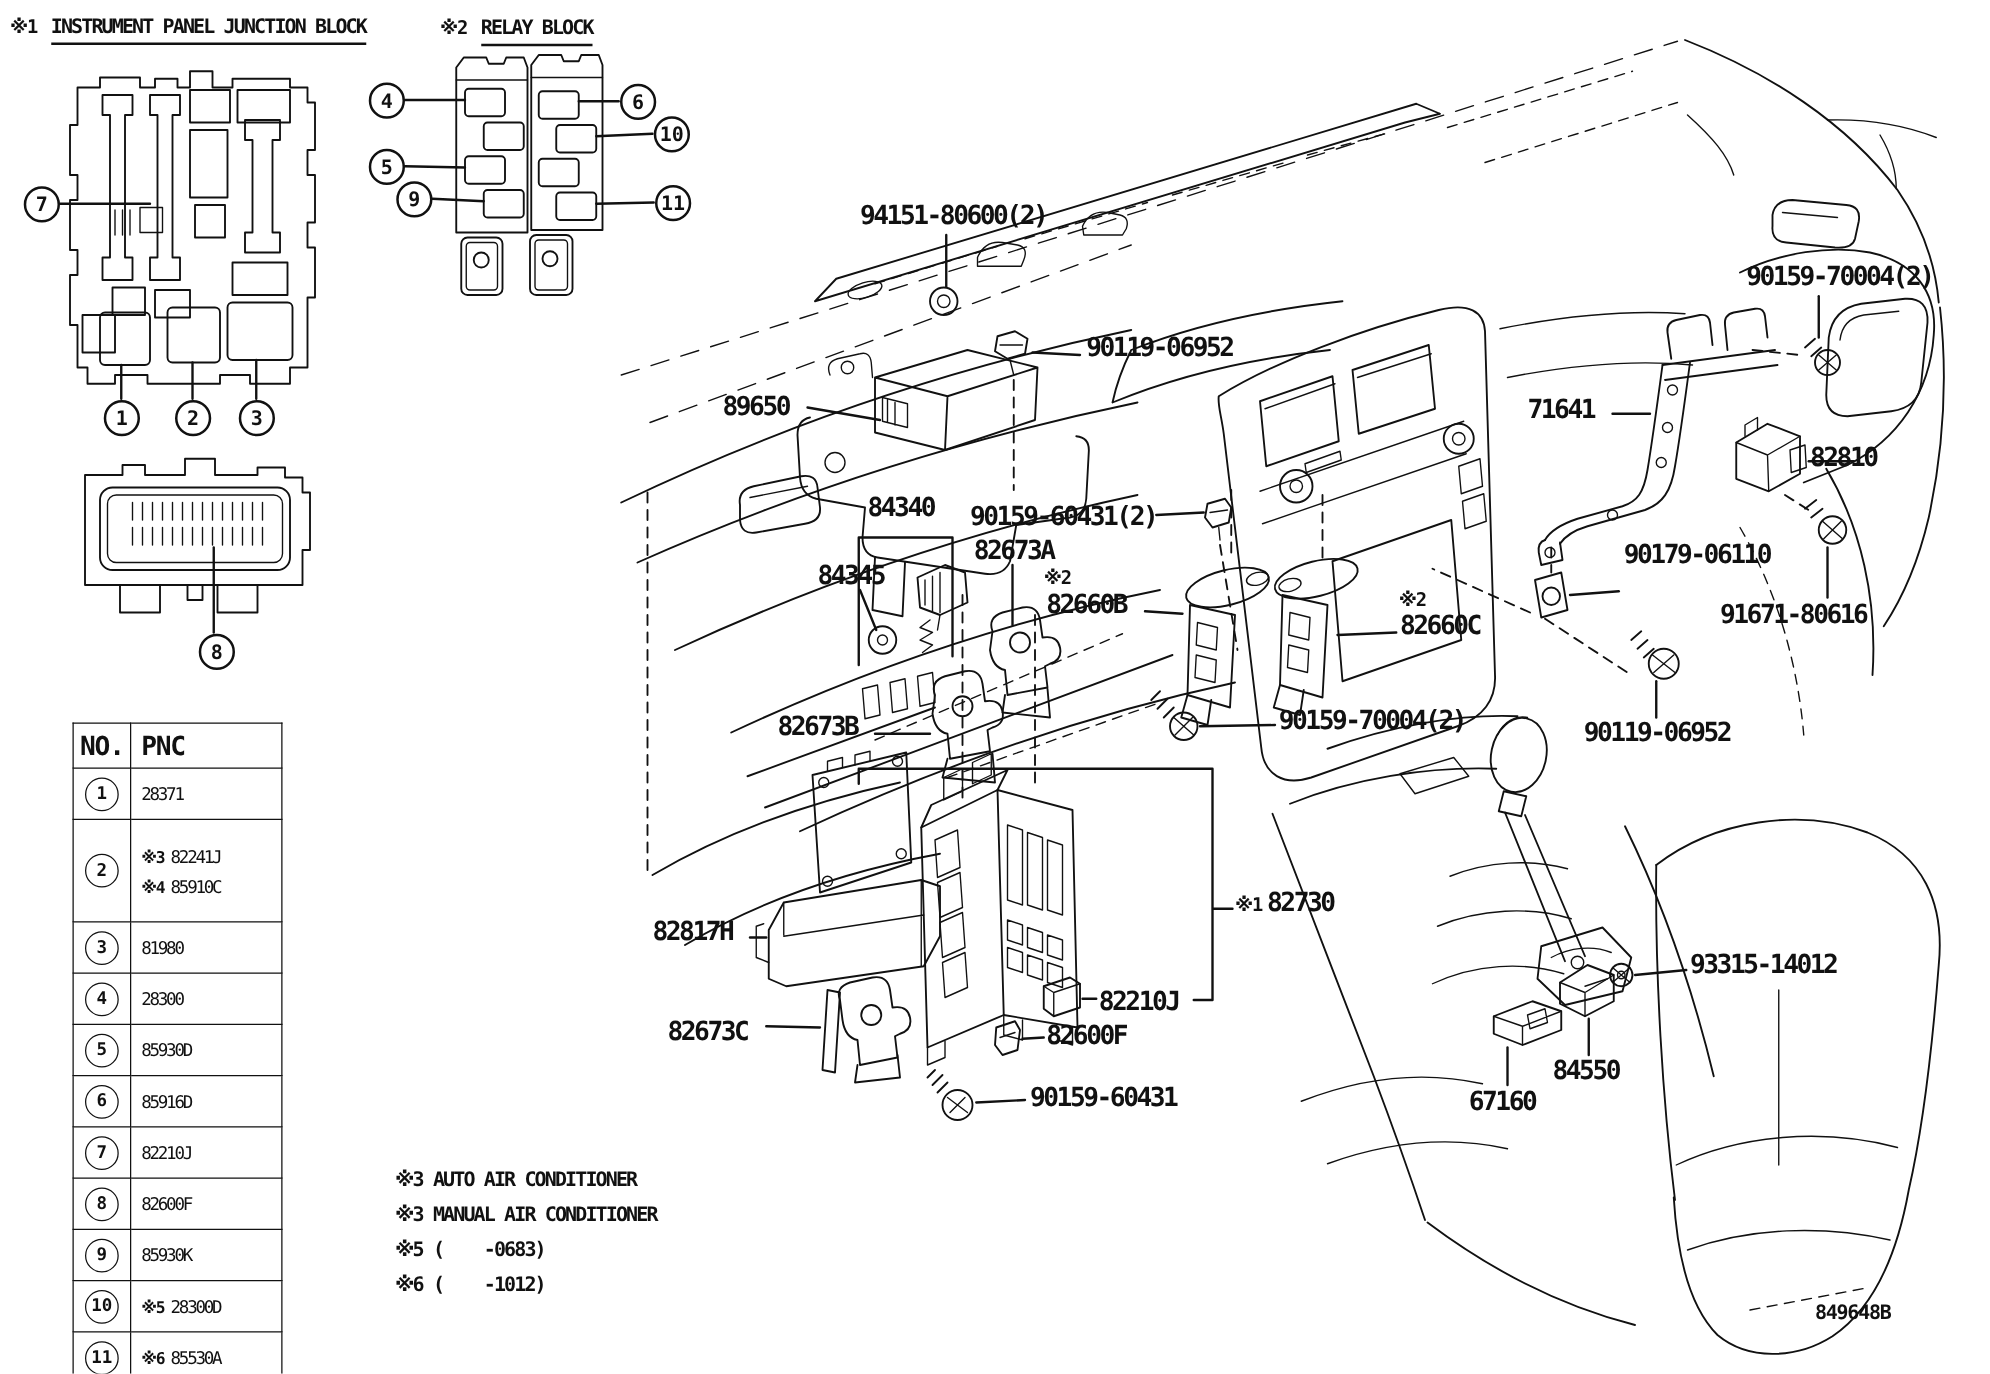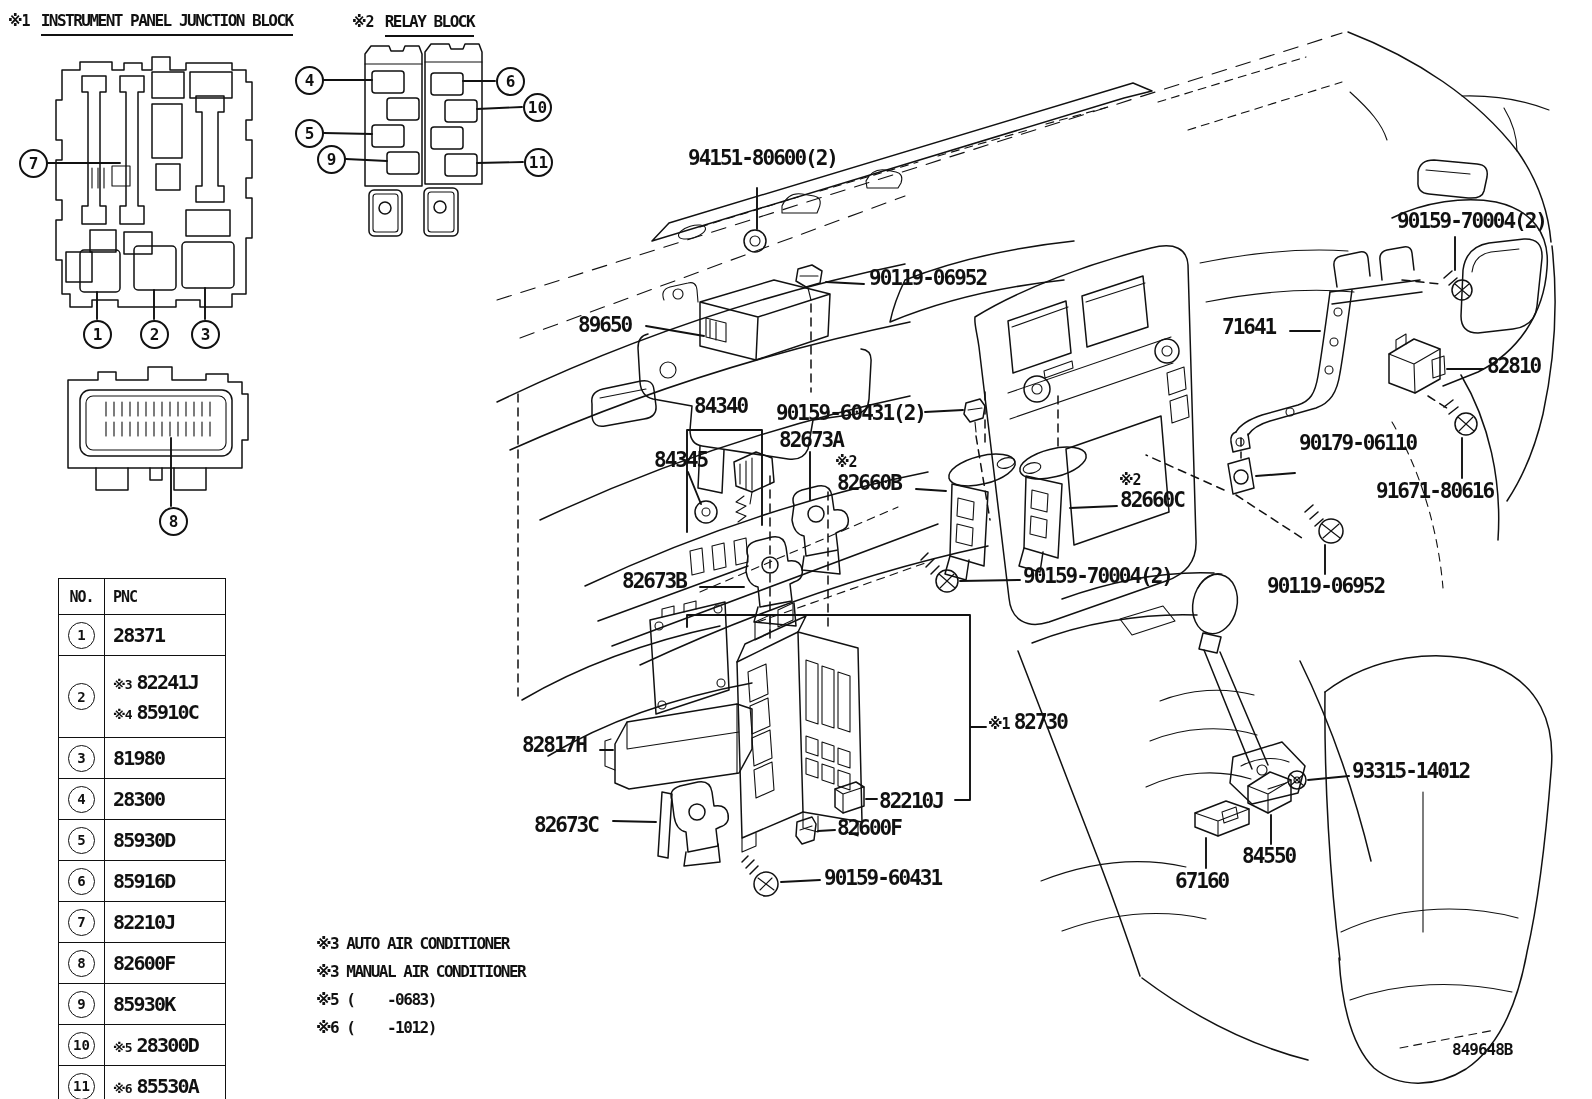--- a/index.html
+++ b/index.html
@@ -17,30 +17,30 @@
   .plabel{position:absolute;font-weight:700;font-size:21px;letter-spacing:-2px;line-height:1;white-space:nowrap}
   .plabel.sm,{font-size:15px}
   .sm{font-size:15px;letter-spacing:-1px}
   .pfx{font-size:15px;font-weight:700;letter-spacing:-1px;margin-right:4px}
   .callout{position:absolute;width:29px;height:29px;border:2px solid #111;border-radius:50%;
            display:flex;align-items:center;justify-content:center;font-size:16px;font-weight:700;background:#fff}
   .note-line{position:absolute;font-weight:700;font-size:16px;letter-spacing:-1.5px;white-space:pre}
   .docnum{position:absolute;font-weight:700;font-size:16px;letter-spacing:-1px}
   table.pnc{position:absolute;left:58px;top:578px;border-collapse:collapse;table-layout:fixed;background:#fff}
   table.pnc td,table.pnc th{border:1.7px solid #111;padding:0;vertical-align:middle}
-  table.pnc th{font-weight:700;font-size:15px;letter-spacing:-1px}
+  table.pnc th{font-weight:700;font-size:21px;letter-spacing:-1px}
   .col-no{width:46px;text-align:center}
   .col-pnc{width:121px;text-align:left;padding-left:8px !important}
   tr.hdr{height:36px}
   tr.single{height:41px}
   tr.double{height:82px}
   .cnum{display:inline-flex;width:27px;height:27px;border:1.8px solid #111;border-radius:50%;
         align-items:center;justify-content:center;font-size:14px;font-weight:700}
   .pline{line-height:1.5}
-  .code{font-weight:700;font-size:20px;letter-spacing:-1.8px}
+  .code{font-weight:400;font-size:14px;letter-spacing:-1.8px}
   .pfx2{font-weight:700;font-size:13px;letter-spacing:-1px;margin-right:5px}
 </style>
 </head>
 <body>
 
 <div id="stage">
 
 <svg width="1592" height="1099" viewBox="0 0 1592 1099">
 
   <g>
@@ -415,37 +415,37 @@
     </tr>
     <tr class="single">
       <td class="col-no"><span class="cnum">11</span></td>
       <td class="col-pnc">
             <div class="pline"><span class="pfx2">※6</span><span class="code">85530A</span></div>
           </td>
     </tr>
   </tbody>
     </table>
 
-  <div class="plabel" style="left:688px;top:148px">94151-80600(2)</div>
+  <div class="plabel" style="left:688px;top:162px">94151-80600(2)</div>
   <div class="plabel" style="left:869px;top:268px">90119-06952</div>
   <div class="plabel" style="left:578px;top:315px">89650</div>
   <div class="plabel" style="left:694px;top:396px">84340</div>
   <div class="plabel" style="left:776px;top:403px">90159-60431(2)</div>
   <div class="plabel" style="left:654px;top:450px">84345</div>
   <div class="plabel" style="left:779px;top:430px">82673A</div>
   <div class="plabel sm" style="left:835px;top:455px">※2</div>
   <div class="plabel" style="left:837px;top:473px">82660B</div>
   <div class="plabel sm" style="left:1119px;top:473px">※2</div>
   <div class="plabel" style="left:1120px;top:490px">82660C</div>
   <div class="plabel" style="left:622px;top:571px">82673B</div>
   <div class="plabel" style="left:1023px;top:566px">90159-70004(2)</div>
   <div class="plabel" style="left:1299px;top:433px">90179-06110</div>
   <div class="plabel" style="left:1267px;top:576px">90119-06952</div>
   <div class="plabel" style="left:1222px;top:317px">71641</div>
-  <div class="plabel" style="left:1487px;top:356px">82810</div>
+  <div class="plabel" style="left:1448px;top:356px">82810</div>
   <div class="plabel" style="left:1397px;top:211px">90159-70004(2)</div>
   <div class="plabel" style="left:1376px;top:481px">91671-80616</div>
   <div class="plabel" style="left:522px;top:735px">82817H</div>
   <div class="plabel" style="left:534px;top:815px">82673C</div>
   <div class="plabel" style="left:988px;top:712px">
     <span class="pfx">※1</span><span>82730</span>
   </div>
   <div class="plabel" style="left:879px;top:791px">82210J</div>
   <div class="plabel" style="left:837px;top:818px">82600F</div>
   <div class="plabel" style="left:824px;top:868px">90159-60431</div>

